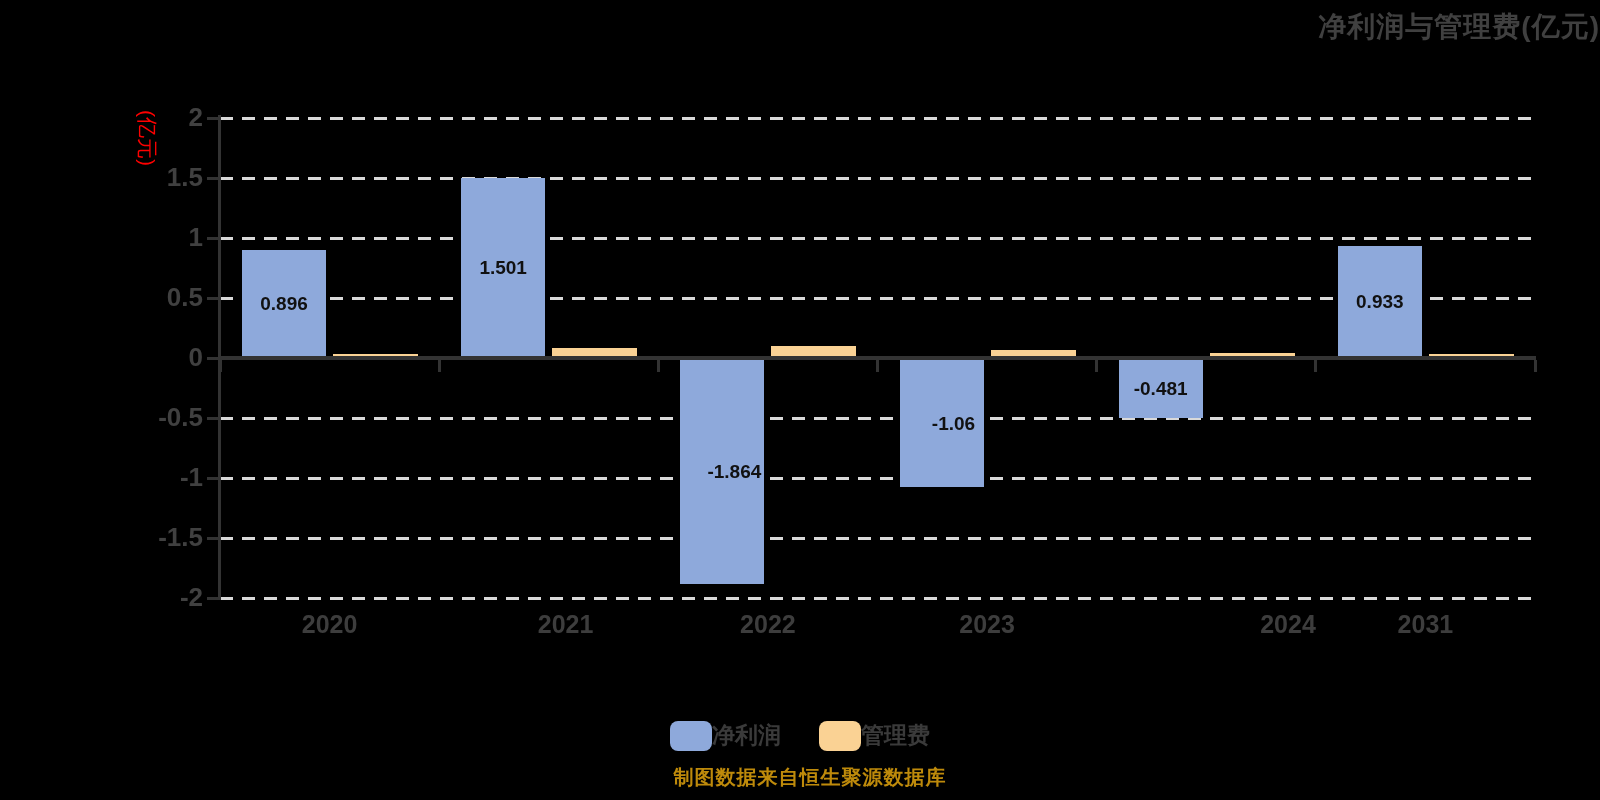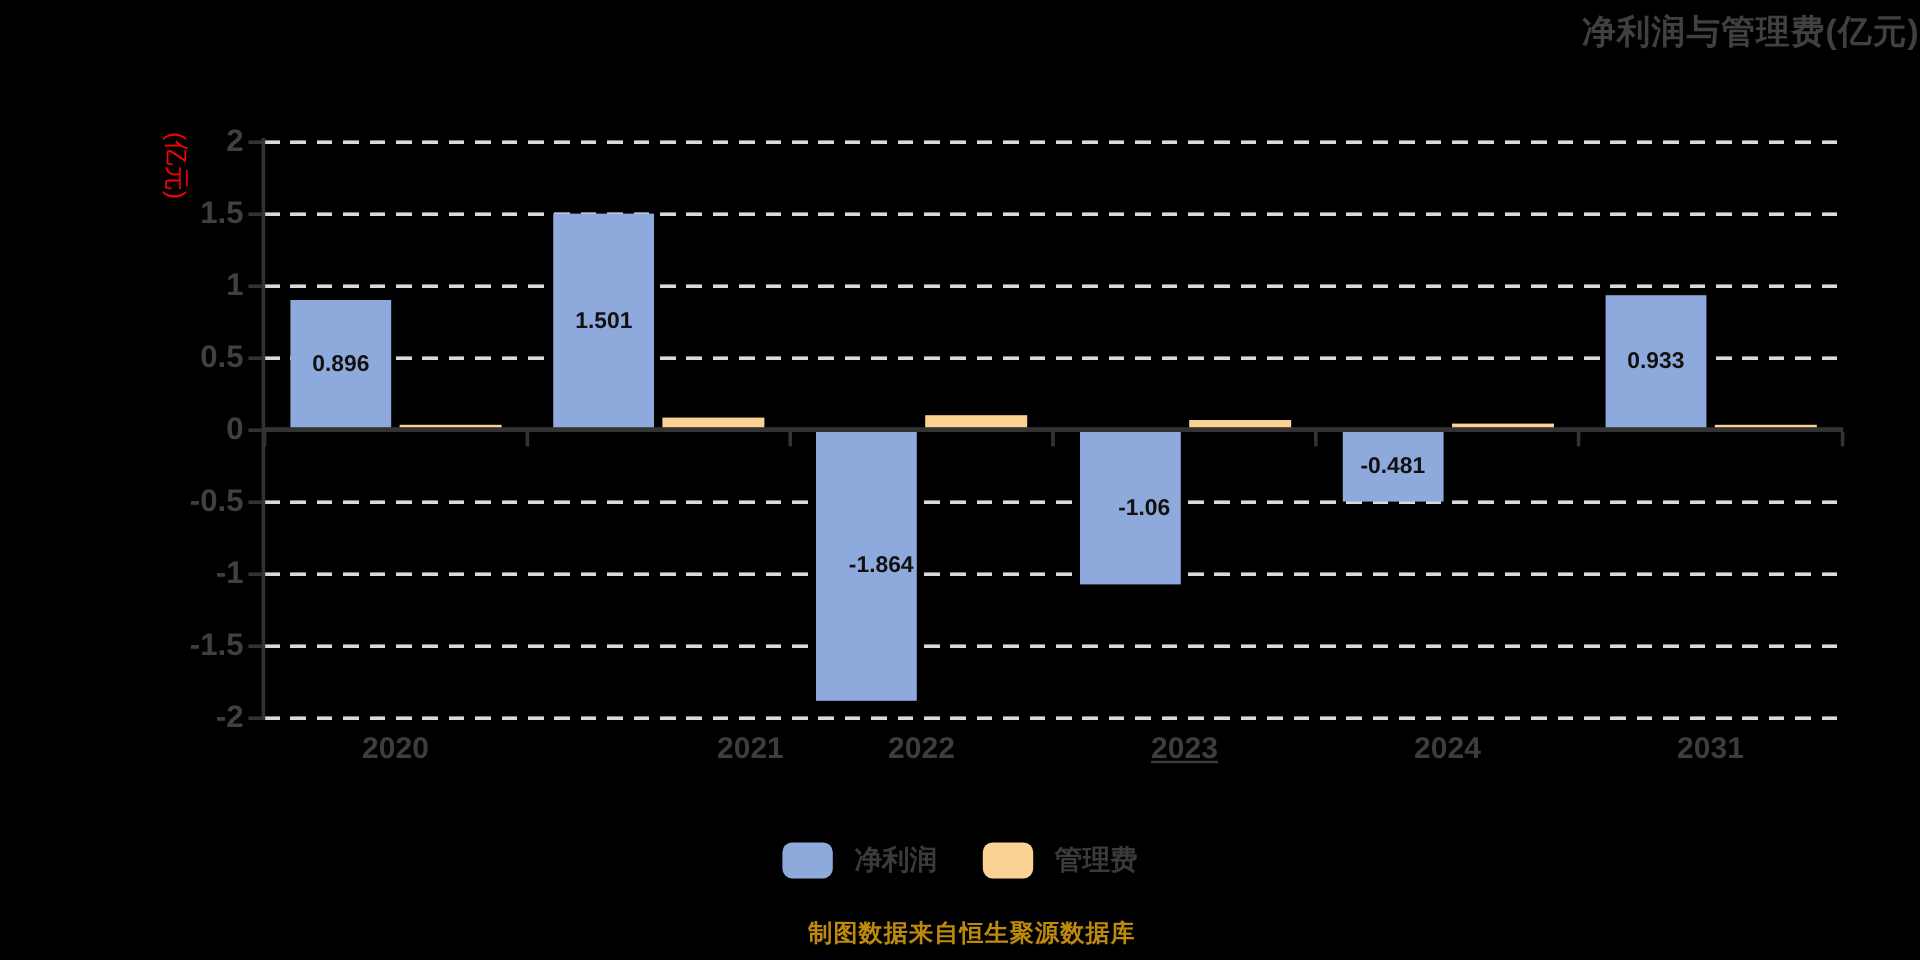--- a/index.html
+++ b/index.html
@@ -33,21 +33,21 @@
   }
   .bar{position:absolute;z-index:2;}
   .bar-label{
     position:absolute;z-index:4;text-align:center;font-size:19px;
     font-weight:700;color:#111;line-height:30px;
   }
   .legend{
     position:absolute;top:701px;left:0;width:1600px;display:flex;
     justify-content:center;align-items:center;gap:38px;z-index:2;
   }
-  .legend-item{display:flex;align-items:center;gap:18px;}
+  .legend-item{display:flex;align-items:center;gap:0;margin-top:19px;}
   .legend-swatch{width:42px;height:30px;border-radius:8px;}
   .legend-label{font-size:23px;font-weight:700;color:#3A3A3A;}
   .source-note{
     position:absolute;top:764px;left:0;width:1620px;text-align:center;
     font-size:20px;font-weight:700;color:#BE8A0B;z-index:2;letter-spacing:1px;
   }
 </style>
 </head>
 <body>
 
@@ -101,30 +101,30 @@
     <div class="x-tick" style="left: 1095.17px;"></div>
     <div class="x-tick" style="left: 1314.33px;"></div>
     <div class="x-tick" style="left: 1533.5px;"></div>
     <div class="bar" style="left: 242px; top: 250.48px; width: 84px; height: 107.52px; background: rgb(142, 169, 219);"></div>
     <div class="bar-label" style="left: 242px; width: 84px; top: 289.24px;">0.896</div>
     <div class="bar" style="left: 333px; top: 354.4px; width: 85px; height: 3.6px; background: rgb(250, 210, 148);"></div>
     <div class="x-tick-label" style="left: 220px; width: 219.167px;">2020</div>
     <div class="bar" style="left: 461.167px; top: 177.88px; width: 84px; height: 180.12px; background: rgb(142, 169, 219);"></div>
     <div class="bar-label" style="left: 461.167px; width: 84px; top: 252.94px;">1.501</div>
     <div class="bar" style="left: 552.167px; top: 348.4px; width: 85px; height: 9.6px; background: rgb(250, 210, 148);"></div>
-    <div class="x-tick-label" style="left: 434px; width: 219.167px; text-align: right;">2021</div>
+    <div class="x-tick-label" style="left: 456px; width: 219.167px;">2021</div>
     <div class="bar" style="left: 680.333px; top: 360px; width: 84px; height: 223.68px; background: rgb(142, 169, 219);"></div>
     <div class="bar-label" style="left: 680.333px; width: 108px; top: 456.84px;">-1.864</div>
     <div class="bar" style="left: 771.333px; top: 346px; width: 85px; height: 12px; background: rgb(250, 210, 148);"></div>
     <div class="x-tick-label" style="left: 658.333px; width: 219.167px;">2022</div>
     <div class="bar" style="left: 899.5px; top: 360px; width: 84px; height: 127.2px; background: rgb(142, 169, 219);"></div>
     <div class="bar-label" style="left: 899.5px; width: 108px; top: 408.6px;">-1.06</div>
     <div class="bar" style="left: 990.5px; top: 349.6px; width: 85px; height: 8.4px; background: rgb(250, 210, 148);"></div>
-    <div class="x-tick-label" style="left: 877.5px; width: 219.167px; text-decoration: underline;">2023</div>
+    <div class="x-tick-label" style="left: 877.5px; width: 219.167px;">2023</div>
     <div class="bar" style="left: 1118.67px; top: 360px; width: 84px; height: 57.72px; background: rgb(142, 169, 219);"></div>
     <div class="bar-label" style="left: 1118.67px; width: 84px; top: 373.86px;">-0.481</div>
     <div class="bar" style="left: 1209.67px; top: 353.2px; width: 85px; height: 4.8px; background: rgb(250, 210, 148);"></div>
-    <div class="x-tick-label" style="left: 1096.67px; width: 219.167px;">2024</div>
+    <div class="x-tick-label" style="left: 1096.67px; width: 219.167px; text-align: right;">2024</div>
     <div class="bar" style="left: 1337.83px; top: 246.04px; width: 84px; height: 111.96px; background: rgb(142, 169, 219);"></div>
     <div class="bar-label" style="left: 1337.83px; width: 84px; top: 287.02px;">0.933</div>
     <div class="bar" style="left: 1428.83px; top: 354.4px; width: 85px; height: 3.6px; background: rgb(250, 210, 148);"></div>
     <div class="x-tick-label" style="left: 1315.83px; width: 219.167px;">2031</div>
   </div>
 
 </body></html>

